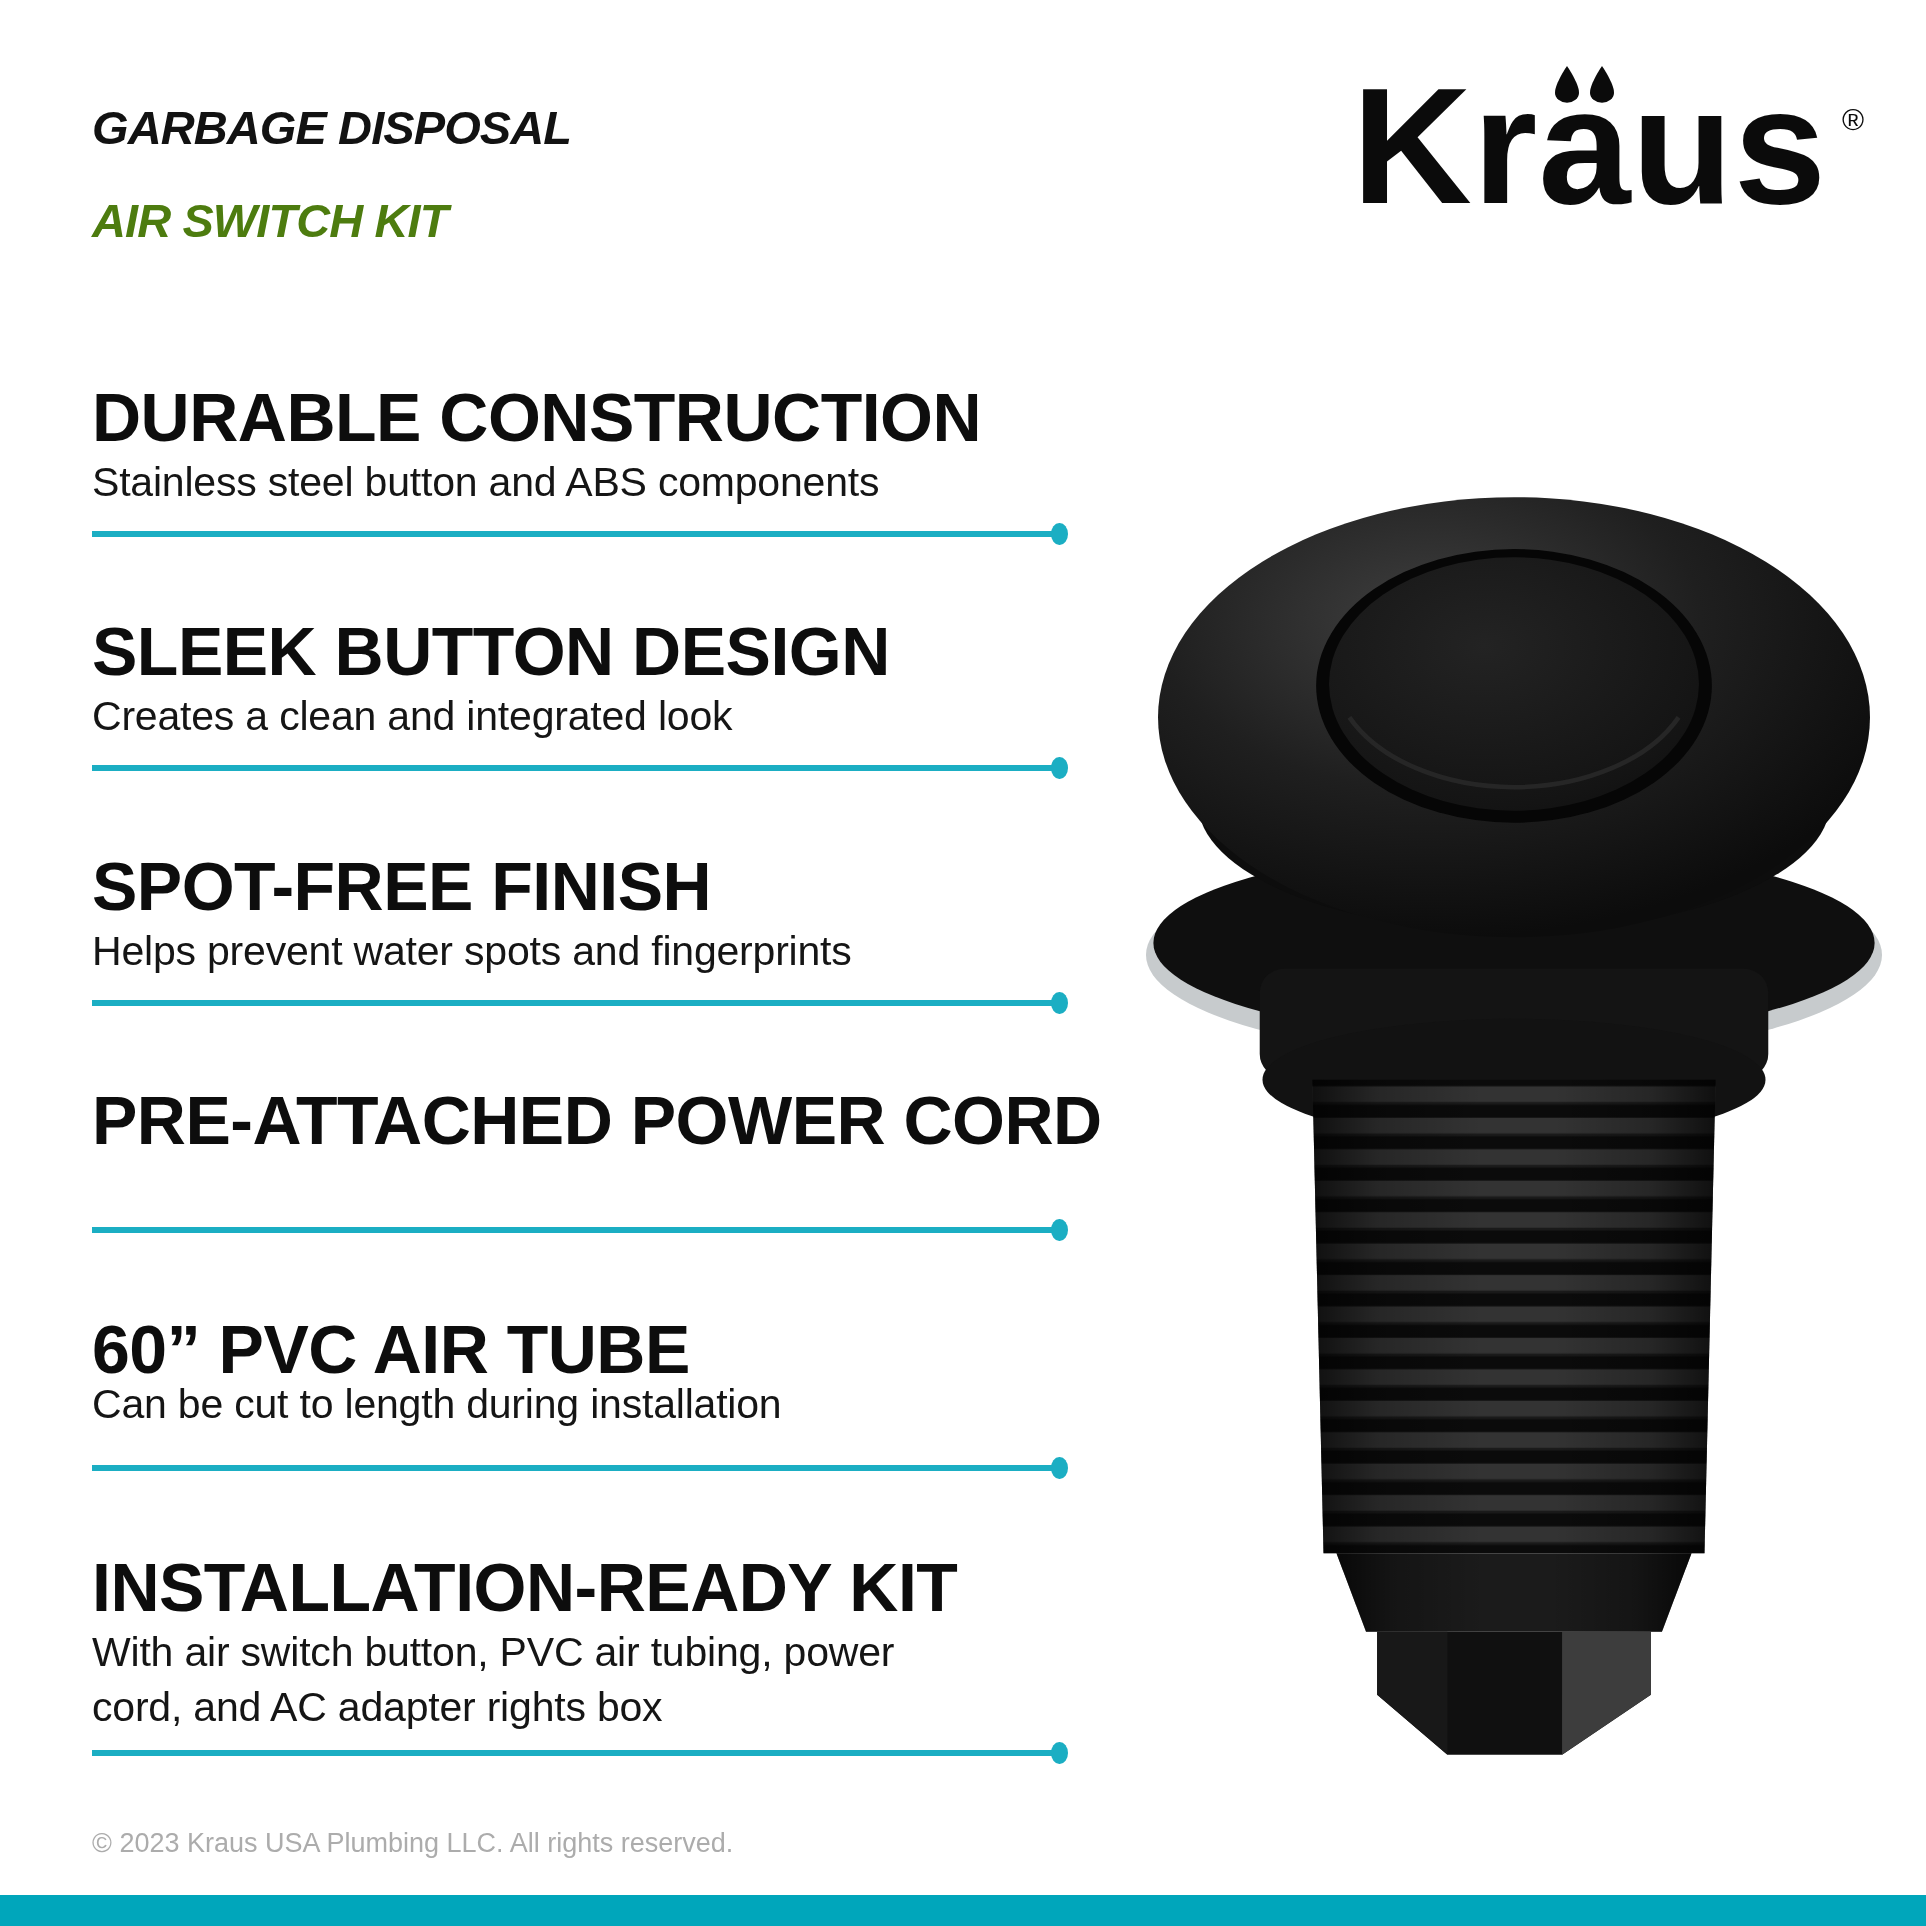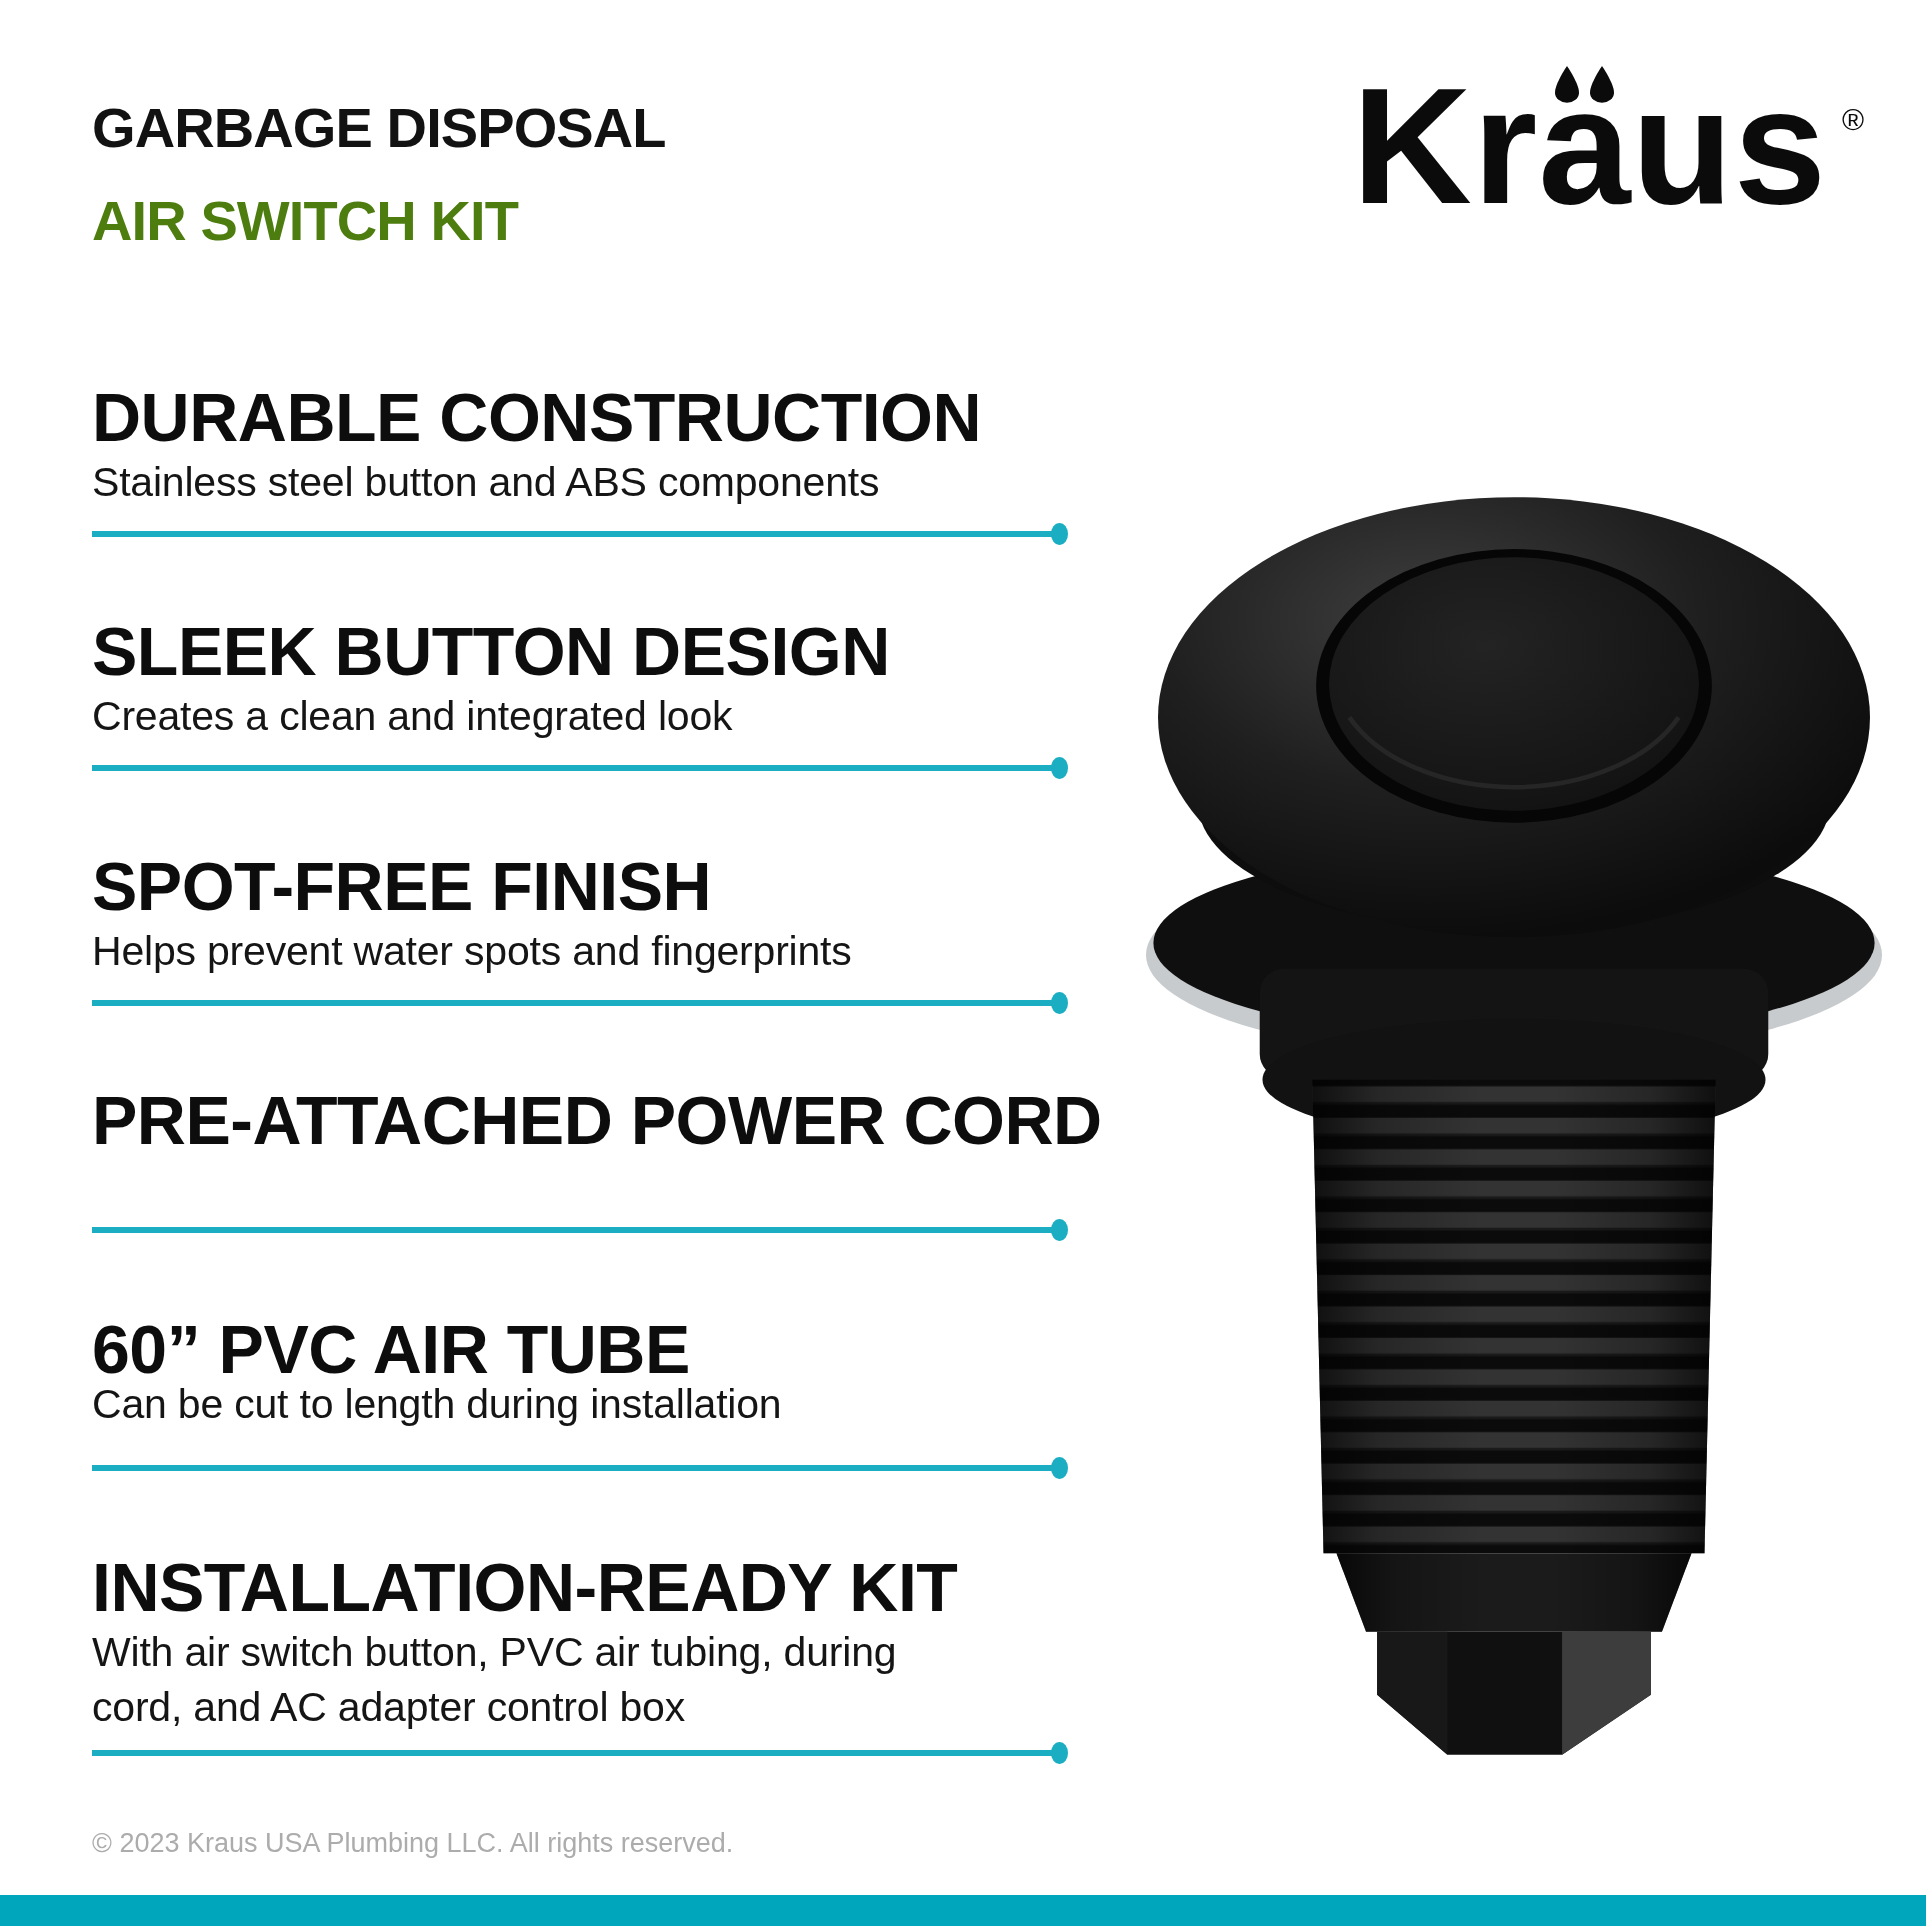--- a/index.html
+++ b/index.html
@@ -7,22 +7,22 @@
     position:relative;
     width:1926px;height:1926px;
     background:#ffffff;
     overflow:hidden;
     font-family:"Liberation Sans", sans-serif;
     color:#111;
   }
   
   .title{position:absolute;left:92px;top:81px;}
   .title-line{
-    font-size:56px;font-weight:700;letter-spacing:-0.9px;
-    line-height:93px;white-space:nowrap;
+    font-size:47px;font-weight:700;letter-spacing:-0.9px;
+    line-height:93px;white-space:nowrap;font-style:italic;
   }
   .title-line1{color:#121212;}
   .title-line2{color:#4d7c0f;}
 
   
   .logo{position:absolute;left:1352px;top:63px;width:536px;height:185px;}
   .logo-text{
     display:flex;flex-direction:row;align-items:flex-start;
     font-size:166px;line-height:1;font-weight:700;letter-spacing:0.9px;
     color:#0b0b0b;white-space:nowrap;
@@ -137,21 +137,21 @@
     <h2>60” PVC AIR TUBE</h2>
     <p style="top:63px">Can be cut to length during installation</p>
   </section>
   <div class="divider" style="top:1457px">
     <div class="line"></div>
     <div class="dot"></div>
   </div>
 
   <section class="feature" style="top:1552px">
     <h2>INSTALLATION-READY KIT</h2>
-    <p style="top:73px">With air switch button, PVC air tubing, during cord, and AC adapter control box</p>
+    <p style="top:73px">With air switch button, PVC air tubing, power cord, and AC adapter rights box</p>
   </section>
   <div class="divider" style="top:1742px">
     <div class="line"></div>
     <div class="dot"></div>
   </div>
 
   <div class="product">
     <svg viewBox="0 0 880 1380" role="img">
       <defs>
         <radialGradient id="capGrad" cx="0.38" cy="0.28" r="0.85">

